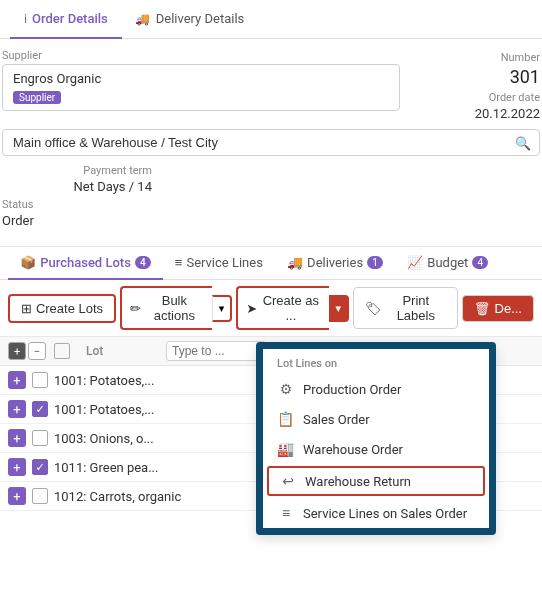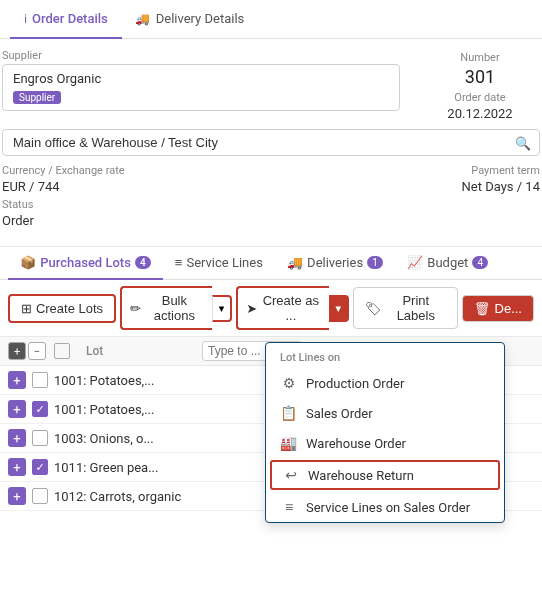--- a/index.html
+++ b/index.html
@@ -50,21 +50,21 @@
       gap: 20px;
       margin-bottom: 8px;
     }
 
     .field-group {
       flex: 1;
     }
     .field-group.right {
       flex: 0 0 auto;
       min-width: 120px;
-      text-align: center;
+      text-align: right;
     }
 
     .field-label {
       font-size: 11px;
       color: #888;
       margin-bottom: 2px;
     }
 
     .field-value {
       font-size: 13px;
@@ -299,21 +299,20 @@
       align-items: center;
       gap: 4px;
     }
     .search-input-small {
       border: 1px solid #d0d0d0;
       border-radius: 3px;
       padding: 2px 5px;
       font-size: 12px;
       width: 100px;
       color: #888;
-      margin-left: 36px;
     }
 
     .table-row {
       display: flex;
       align-items: center;
       padding: 5px 8px;
       border-bottom: 1px solid #f0f0f0;
       background: #fff;
     }
     .row-left {
@@ -352,23 +351,23 @@
       color: #fff;
       font-size: 11px;
     }
     .row-text {
       font-size: 13px;
       color: #333;
     }
     .dropdown-menu {
       position: absolute;
       top: 342px;
-      left: 265px;
-      background: #fff;
-      border: 1px solid #0c4a6e;
+      left: 256px;
+      background: #fff;
+      border: 7px solid #0c4a6e;
       border-radius: 4px;
       box-shadow: 0 4px 12px rgba(0,0,0,0.15);
       z-index: 100;
       min-width: 240px;
     }
     .dropdown-section-label {
       font-size: 11px;
       color: #888;
       padding: 8px 14px 4px;
       font-weight: 500;
@@ -427,24 +426,20 @@
     </div>
   </div>
 
   <div class="search-wrapper" style="margin-bottom:8px;">
     <input class="search-field" type="text" value="Main office &amp; Warehouse / Test City" style="">
     <span class="search-icon-pos">🔍</span>
   </div>
 
 
   <div class="meta-row" style="margin-bottom:4px;">
-    <div class="meta-block" style="flex:1;">
-      <div class="field-label">Currency / Exchange rate</div>
-      <div class="field-value">EUR / 744</div>
-    </div>
     <div class="meta-block right-align">
       <div class="field-label">Payment term</div>
       <div class="field-value">Net Days / 14</div>
     </div>
   </div>
 
   <div class="meta-row">
     <div class="meta-block">
       <div class="field-label">Status</div>
       <div class="field-value">Order</div>

